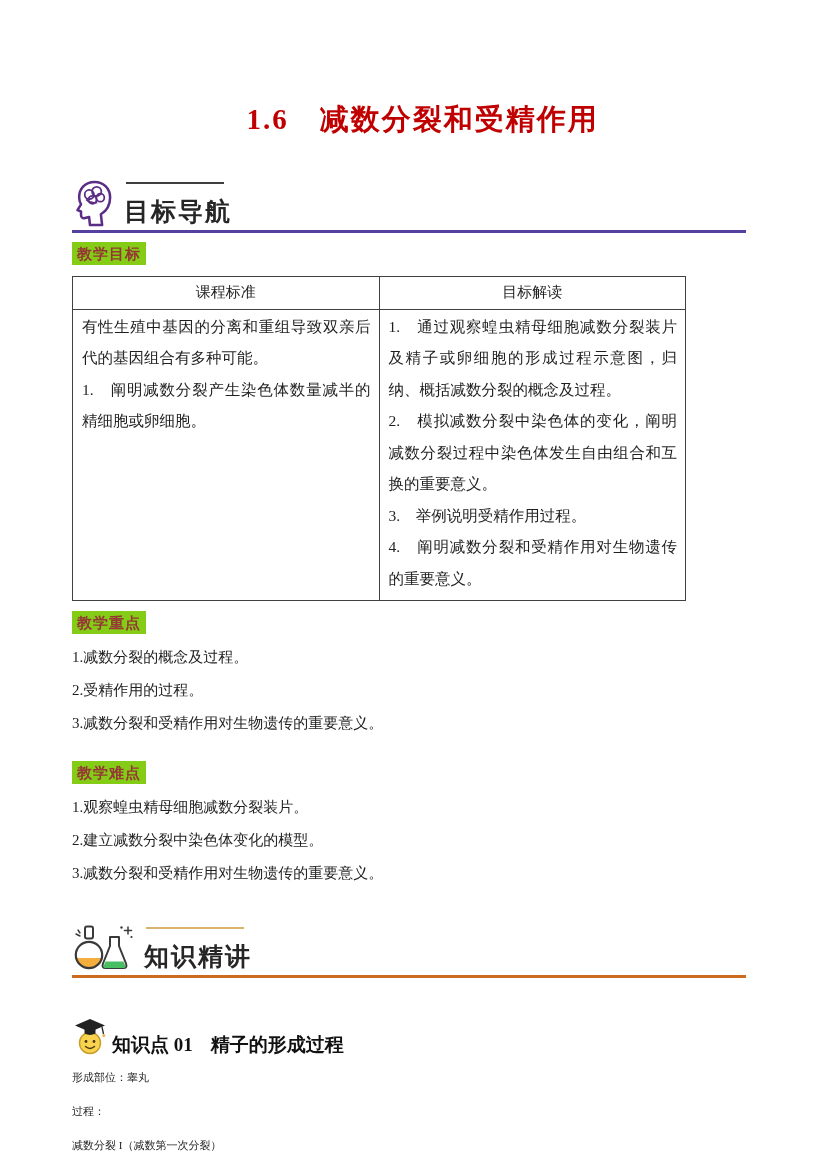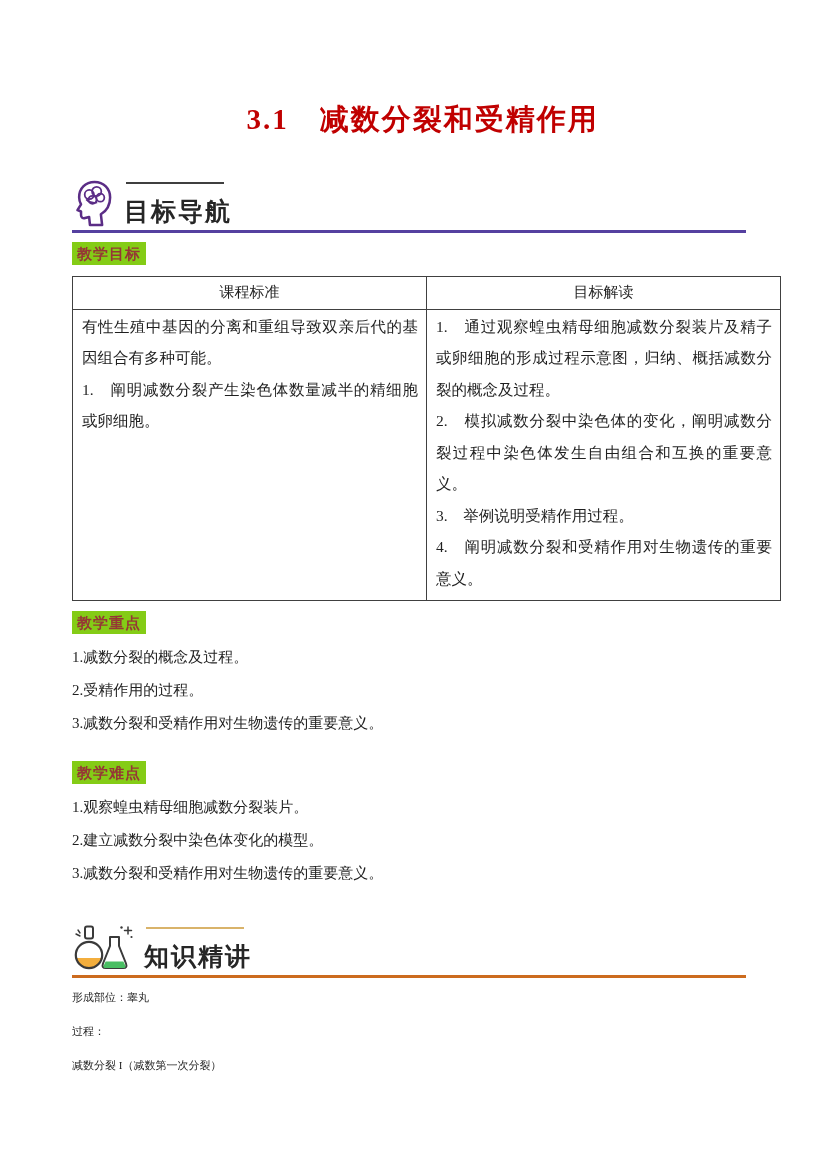--- a/index.html
+++ b/index.html
@@ -48,21 +48,21 @@
     font-weight: bold; font-size: 15px; line-height: 21px;
     padding: 1px 5px; letter-spacing: 1px;
     font-family: "Liberation Sans", sans-serif;
   }
   .lbl-objectives { margin-top: 9px; }
   .lbl-key { margin-top: 10px; }
   .lbl-diff { margin-top: 28px; }
 
   
   table.obj-table {
-    margin-top: 11px; width: 709px;
+    margin-top: 11px; width: 614px;
     border-collapse: collapse;
     table-layout: fixed;
   }
   table.obj-table th, table.obj-table td {
     border: 1.6px solid #404040;
   }
   table.obj-table th {
     height: 33px; font-weight: normal;
     font-size: 15px; text-align: center;
     vertical-align: middle;
@@ -89,21 +89,21 @@
   .kp-heading .kp-num { margin-right: 18px; }
 
   .kp-lines p { font-size: 11px; line-height: 21px; margin-top: 13px; }
   .kp-lines p:first-child { margin-top: 9px; }
 </style>
 </head>
 <body>
 
 <div class="page">
 
-  <h1 class="doc-title">3.1　减数分裂和受精作用</h1>
+  <h1 class="doc-title">1.6　减数分裂和受精作用</h1>
 
   <div>
     <div class="sec-header">
       <span class="sec-icon">
         <svg width="42" height="50" viewBox="0 0 40 47">
           <path d="M21.5 2.5 C12.5 2.5 6.8 9 6.8 17 C6.8 19.6 7.6 21.9 8.6 23.8 L5.2 29.3 L8.6 30.6 L8.6 34.3 C8.6 36.4 10.3 37.5 12.5 36.9 L16.3 35.8 L17.1 43.5 L28.7 43.5 L27.5 33.3 C32.8 30 36.3 24.3 36.3 17.2 C36.3 9 30.2 2.5 21.5 2.5 Z" fill="#ffffff" stroke="#5B2D86" stroke-width="2.4" stroke-linejoin="round"></path>
           <circle cx="16.5" cy="14.5" r="4.4" fill="none" stroke="#5B2D86" stroke-width="1.7"></circle>
           <circle cx="23.5" cy="11.5" r="4.4" fill="none" stroke="#5B2D86" stroke-width="1.7"></circle>
           <circle cx="27" cy="17.5" r="3.8" fill="none" stroke="#5B2D86" stroke-width="1.7"></circle>
           <circle cx="19.5" cy="19.5" r="3.8" fill="none" stroke="#5B2D86" stroke-width="1.7"></circle>
@@ -174,20 +174,37 @@
           <circle cx="59.5" cy="13" r="1.1" fill="#3a3a3a"></circle>
         </svg>
       </span>
       <div class="sec-title-wrap">
         <div class="sec-topline tan"></div>
         <h2 class="sec-title">知识精讲</h2>
       </div>
     </div>
     <div class="sec-underline orange"></div>
 
+    <div class="kp-row">
+      <span class="kp-icon">
+        <svg width="36" height="42" viewBox="0 0 36 42">
+          <circle cx="18" cy="27" r="10.5" fill="#F8D34E" stroke="#C89B2A" stroke-width="1.4"></circle>
+          <circle cx="14" cy="25.5" r="1.4" fill="#4a3413"></circle>
+          <circle cx="22" cy="25.5" r="1.4" fill="#4a3413"></circle>
+          <path d="M13.5 30.5 q4.5 3.8 9 0" fill="none" stroke="#4a3413" stroke-width="1.4" stroke-linecap="round"></path>
+          <polygon points="18,3 33,9.5 18,16 3,9.5" fill="#222222"></polygon>
+          <path d="M12.5 13 h11 v4.5 q-5.5 2.8 -11 0 z" fill="#222222"></path>
+          <path d="M30 11 l1.5 7" stroke="#222222" stroke-width="1.3"></path>
+          <circle cx="31.8" cy="19.5" r="1.5" fill="#E8B93E"></circle>
+        </svg>
+      </span>
+      <h3 class="kp-heading">
+        <span class="kp-num">知识点 01</span><span>精子的形成过程</span>
+      </h3>
+    </div>
 
     <div class="kp-lines">
       <p>形成部位：睾丸</p>
       <p>过程：</p>
       <p>减数分裂 I（减数第一次分裂）</p>
     </div>
   </div>
 
 </div>
 

